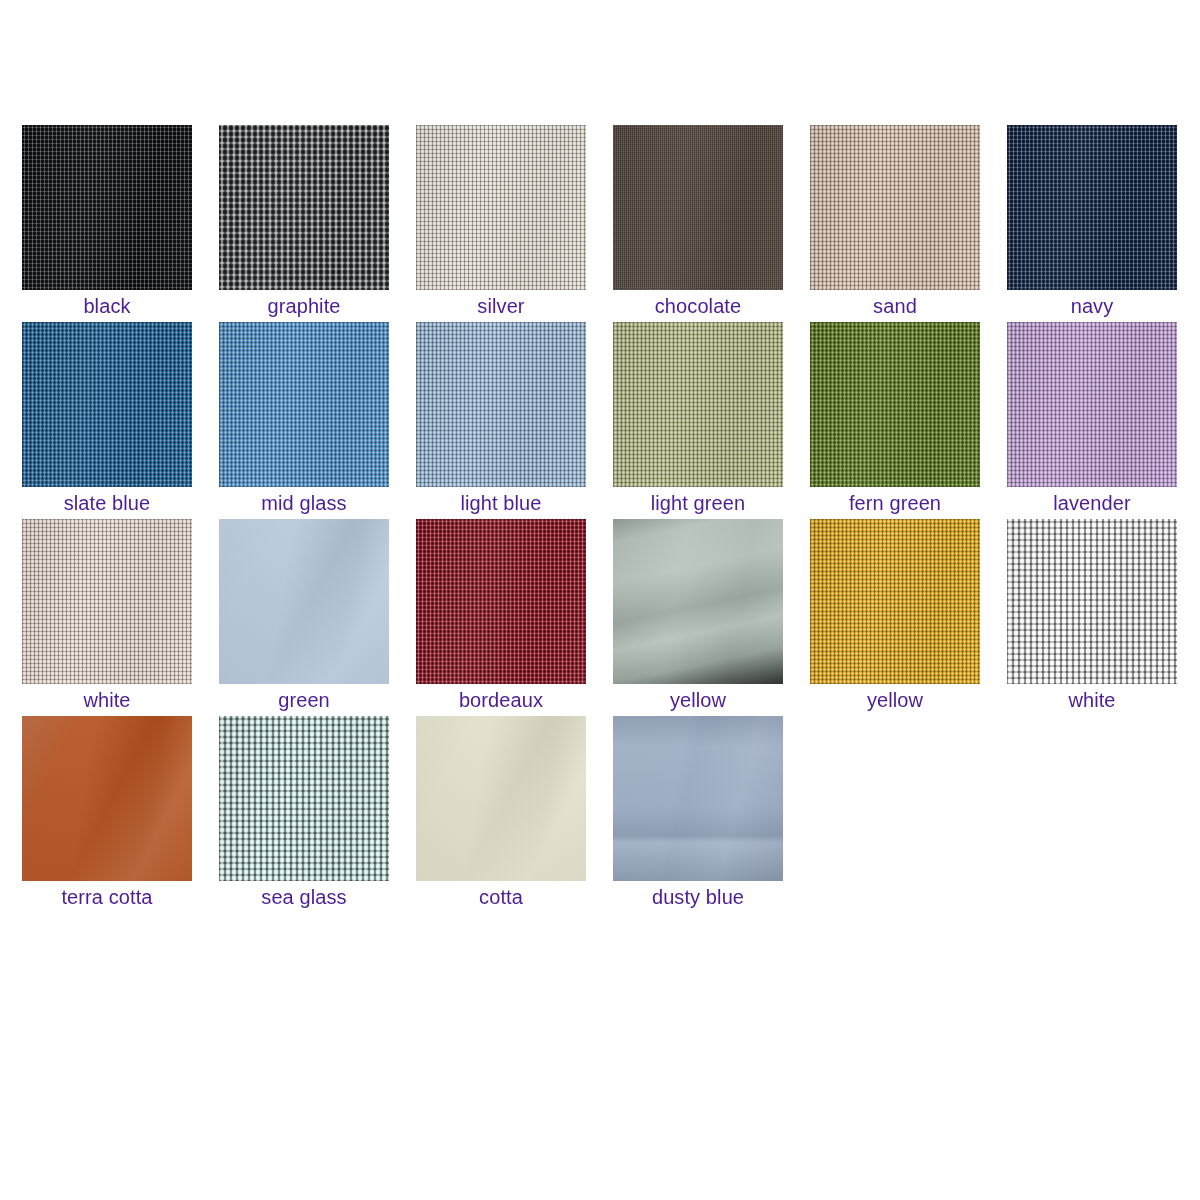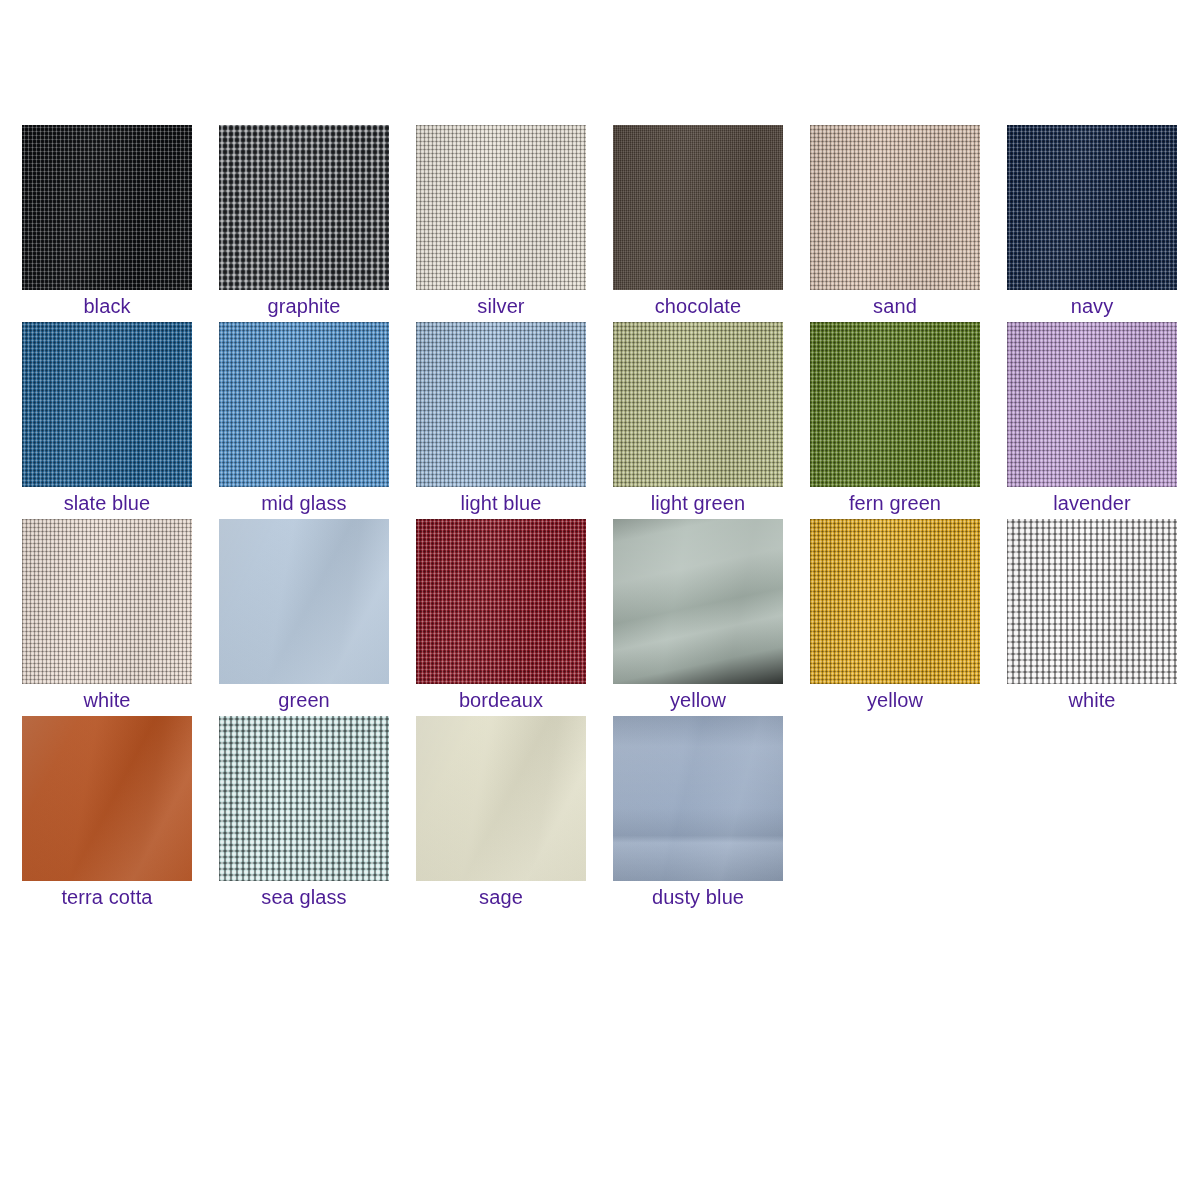--- a/index.html
+++ b/index.html
@@ -303,21 +303,21 @@
         <div class="shade"></div>
         <div class="tex tex-basket"></div>
       </div>
       <div class="swatch-label">sea glass</div>
     </div>
     <div class="swatch-cell">
       <div class="swatch-chip" style="background-color: rgb(228, 226, 203);">
         <div class="shade"></div>
         <div class="tex tex-sateen"></div>
       </div>
-      <div class="swatch-label">sage</div>
+      <div class="swatch-label">cotta</div>
     </div>
     <div class="swatch-cell">
       <div class="swatch-chip" style="background-color: rgb(154, 173, 200);">
         <div class="shade"></div>
         <div class="tex tex-sheet"></div>
       </div>
       <div class="swatch-label">dusty blue</div>
     </div>
     <div class="swatch-cell empty"></div>
     <div class="swatch-cell empty"></div>

